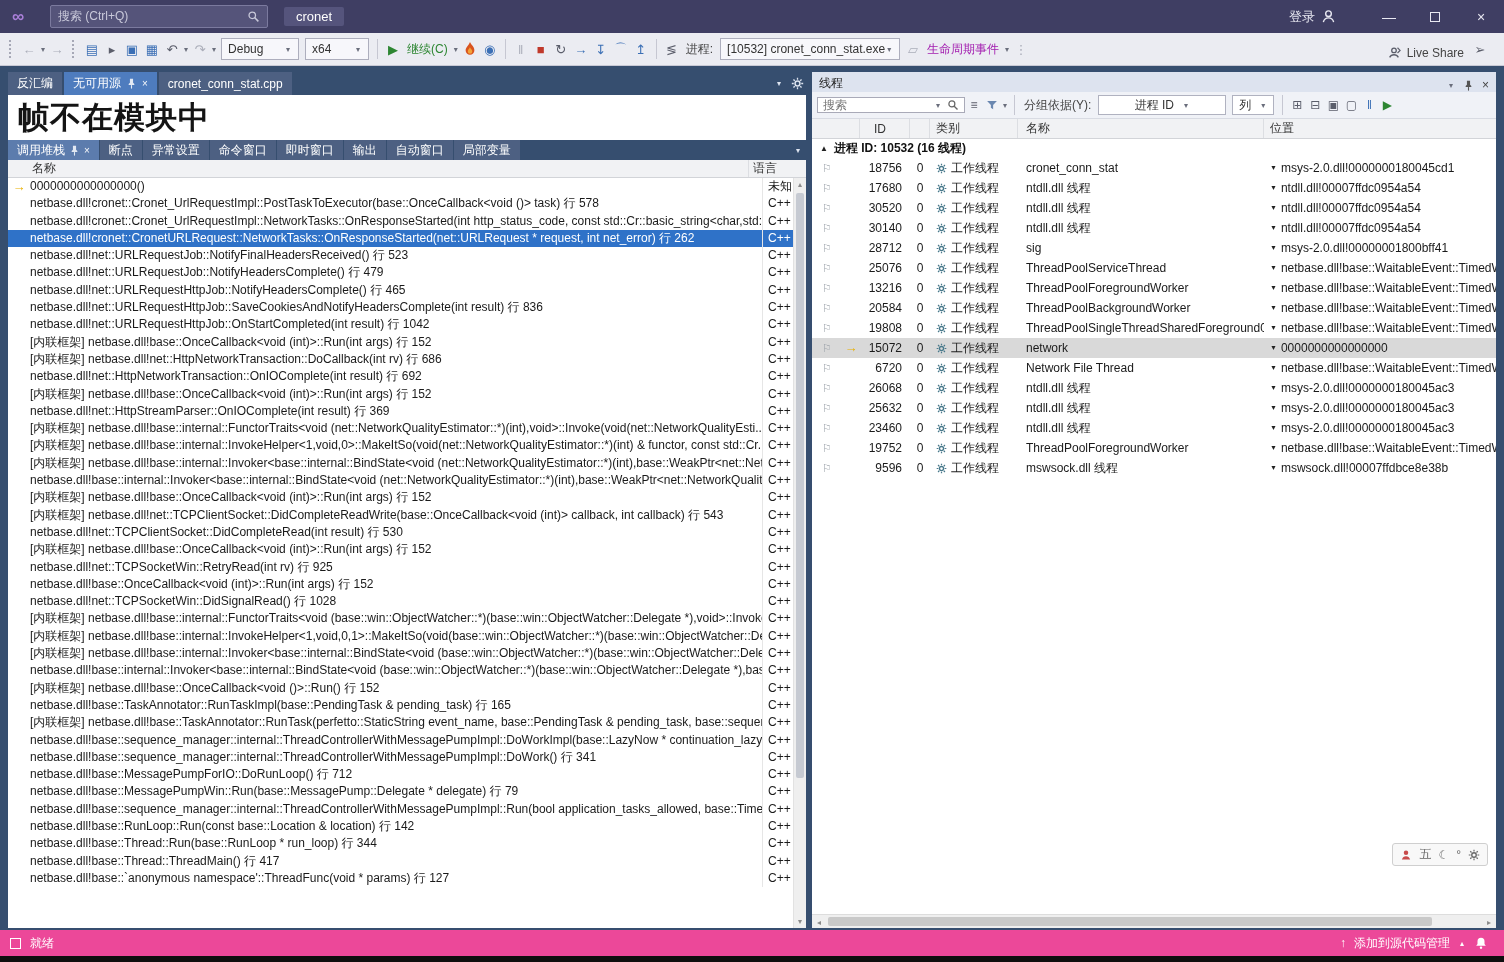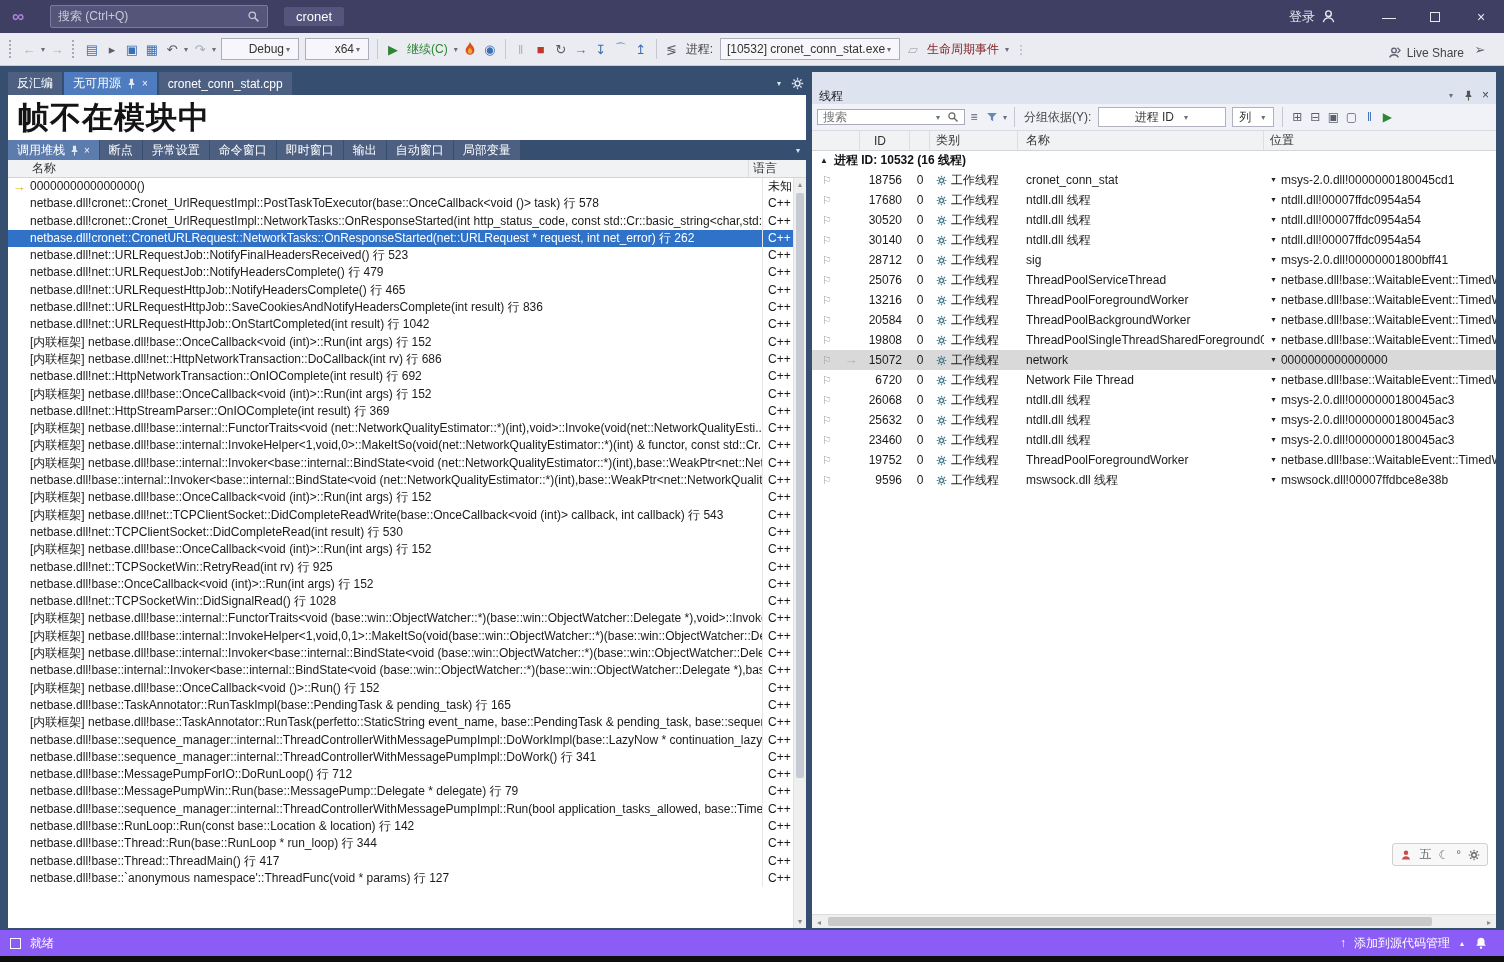--- a/index.html
+++ b/index.html
@@ -21,24 +21,24 @@
   
   .toolbar{height:33px;background:#EBECF2;border-bottom:1px solid #C8C9D5;display:flex;align-items:center;padding:0 4px;color:#55596A}
   .grip{width:5px;height:18px;border-left:2px dotted #A6A8B6;margin:0 5px}
   .ico{display:inline-flex;align-items:center;justify-content:center;width:20px;height:22px;font-size:13px;color:#5B5E6B}
   .ico.dis{color:#ABAEBA}
   .ico.green{color:#2D8632}
   .ico.red{color:#C0392B}
   .ico.blue{color:#3B6FB5}
   .ico.orange{color:#E06A1B}
   .caret{font-size:8px;color:#6A6E7C;margin:0 2px}
-  .combo{height:22px;background:#F7F7FB;border:1px solid #ADAEBD;display:flex;align-items:center;justify-content:flex-end;padding:0 6px;margin:0 3px;color:#333;white-space:nowrap}
+  .combo{height:22px;background:#F7F7FB;border:1px solid #ADAEBD;display:flex;align-items:center;justify-content:space-between;padding:0 6px;margin:0 3px;color:#333;white-space:nowrap}
   .tb-sep{width:1px;height:20px;background:#C6C7D2;margin:0 5px}
   .tb-label{margin:0 4px;white-space:nowrap;color:#444}
-  .tb-label.dis{color:#7f1d1d}
+  .tb-label.dis{color:#a21caf}
   .tb-far{margin-left:auto;display:flex;align-items:flex-end;gap:6px;padding-right:10px;color:#444}
 
   
   .workspace{position:absolute;top:66px;left:0;right:0;bottom:32px;background:#364E6F}
 
   
   .left-panel{position:absolute;left:8px;top:6px;width:798px;bottom:2px;display:flex;flex-direction:column}
   .doc-tabs{height:23px;display:flex;align-items:stretch;color:#fff;position:relative}
   .doc-tab{display:flex;align-items:center;gap:6px;padding:0 9px;background:#4D6082;margin-right:2px;font-size:12px;white-space:nowrap}
   .doc-tab.active{background:#4E7CBE}
@@ -63,21 +63,21 @@
   .cs-arrow.show{visibility:visible}
   .cs-name{flex:1;overflow:hidden}
   .cs-lang{width:44px;flex:none;padding-left:5px;border-left:1px solid #E6E6E6;height:100%}
   .v-scroll{position:absolute;top:38px;right:0;bottom:0;width:13px;background:#EFEFEF;border-left:1px solid #E2E2E2}
   .v-scroll .arr{height:13px;display:flex;align-items:center;justify-content:center;font-size:8px;color:#8A8A8A}
   .v-scroll .arr.bottom{position:absolute;bottom:0;left:0;right:0}
   .v-thumb{position:absolute;left:2px;right:2px;top:15px;height:78%;background:#C6CAD2;border-radius:2px}
 
   
   .right-panel{position:absolute;left:812px;right:8px;top:6px;bottom:2px;background:#fff;display:flex;flex-direction:column;position:absolute}
-  .rp-title{height:20px;background:#DDE3EF;display:flex;align-items:flex-start;padding:16px 7px;color:#222}
+  .rp-title{height:20px;background:#DDE3EF;display:flex;align-items:flex-end;padding:0 7px;color:#222}
   .rp-title-right{margin-left:auto;display:flex;align-items:center;gap:9px;color:#444}
   .rp-toolbar{height:27px;background:#F0F2F7;border-bottom:1px solid #D8DBE3;display:flex;align-items:center;padding:0 5px;color:#444}
   .rp-search{width:148px;height:16px;background:#fff;border:1px solid #A9AAB8;display:flex;align-items:center;padding:0 5px;color:#777;gap:5px}
   .rp-search .sp{flex:1}
   .rp-combo{height:20px;background:#fff;border:1px solid #B0B2C0;display:flex;align-items:center;justify-content:center;gap:8px;padding:0 6px;margin:0 3px;color:#333;white-space:nowrap}
   .mini{display:inline-flex;align-items:center;justify-content:center;width:18px;height:20px;font-size:12px;color:#5B5E6B}
   .th-header{height:20px;background:#F1F2F4;border-bottom:1px solid #D2D4D8;display:flex;align-items:center;color:#333}
   .th-header span{height:100%;display:flex;align-items:center}
   .w-flag{width:30px;flex:none;justify-content:center;display:flex;align-items:center}
   .w-arrow{width:18px;flex:none;justify-content:center;display:flex;align-items:center}
@@ -97,21 +97,21 @@
   .th-arrow.show{visibility:visible}
   .cat-ico{color:#4A7A8C}
   .loc-chev{font-size:7px;color:#222}
   .h-scroll{position:absolute;left:0;right:0;bottom:0;height:14px;background:#EFEFEF;border-top:1px solid #DDD}
   .h-scroll .arr{position:absolute;top:0;width:14px;height:14px;display:flex;align-items:center;justify-content:center;font-size:8px;color:#8A8A8A}
   .h-thumb{position:absolute;top:2px;bottom:2px;left:16px;right:64px;background:#C9C9C9;border-radius:2px}
   .ime-bar{position:absolute;right:8px;bottom:62px;background:#F8F8F8;border:1px solid #CFCFCF;border-radius:3px;display:flex;align-items:center;gap:7px;padding:2px 7px;color:#666}
   .ime-bar .red{color:#C84B4B}
 
   
-  .statusbar{position:absolute;left:0;right:0;bottom:6px;height:26px;background:#8b5cf6;color:#fff;display:flex;align-items:center;padding:0 10px;font-size:12px}
+  .statusbar{position:absolute;left:0;right:0;bottom:6px;height:26px;background:#ec4899;color:#fff;display:flex;align-items:center;padding:0 10px;font-size:12px}
   .sb-sq{width:11px;height:11px;border:1.5px solid #fff;margin-right:9px}
   .sb-right{margin-left:auto;display:flex;align-items:center;gap:8px;padding-right:6px}
   .bottom-strip{position:absolute;left:0;right:0;bottom:0;height:6px;background:#0E0E0E}
 
   svg{display:block}
 </style>
 </head>
 <body>
 
 <div class="app">

